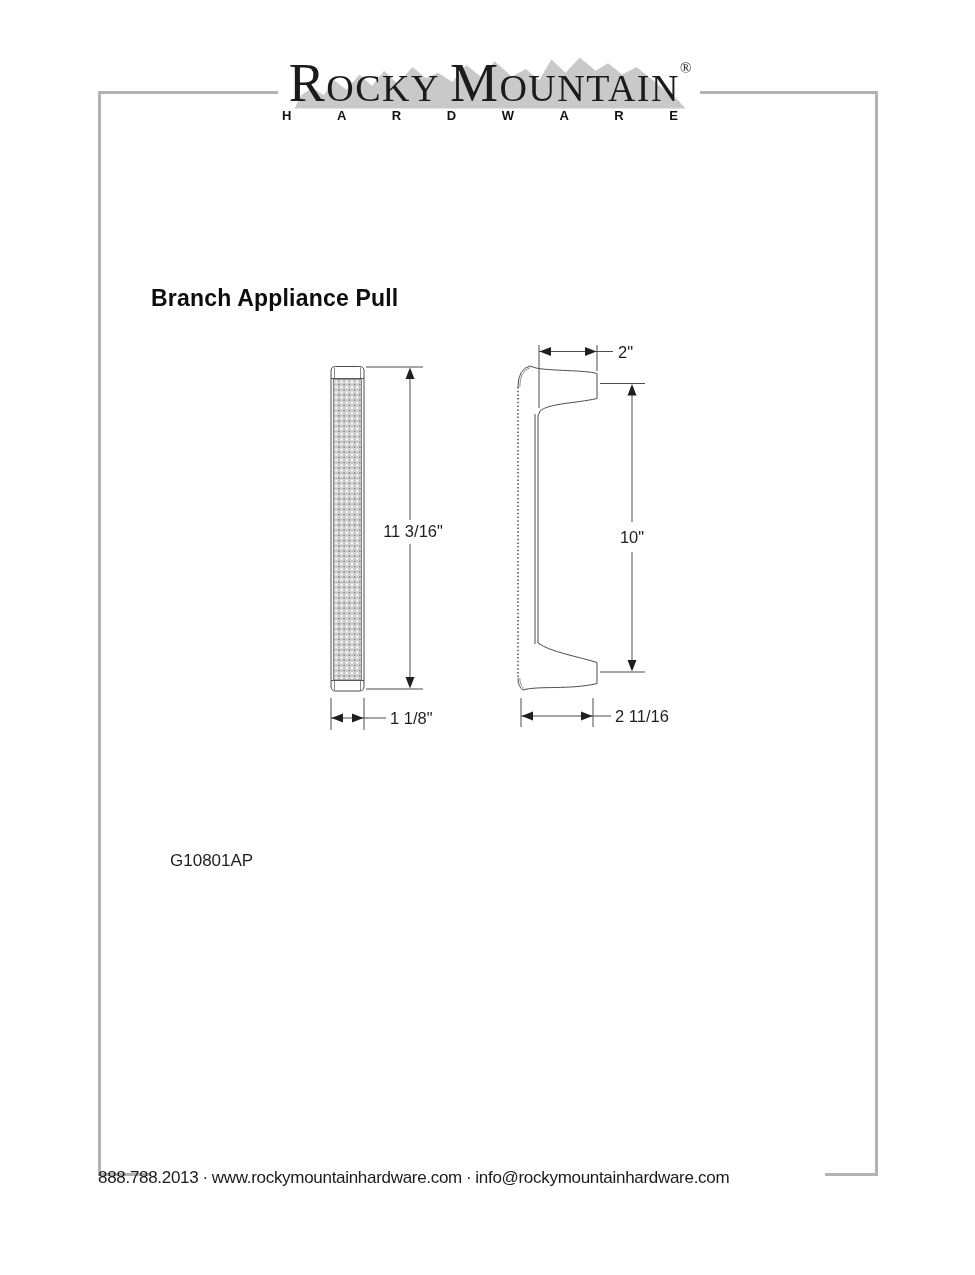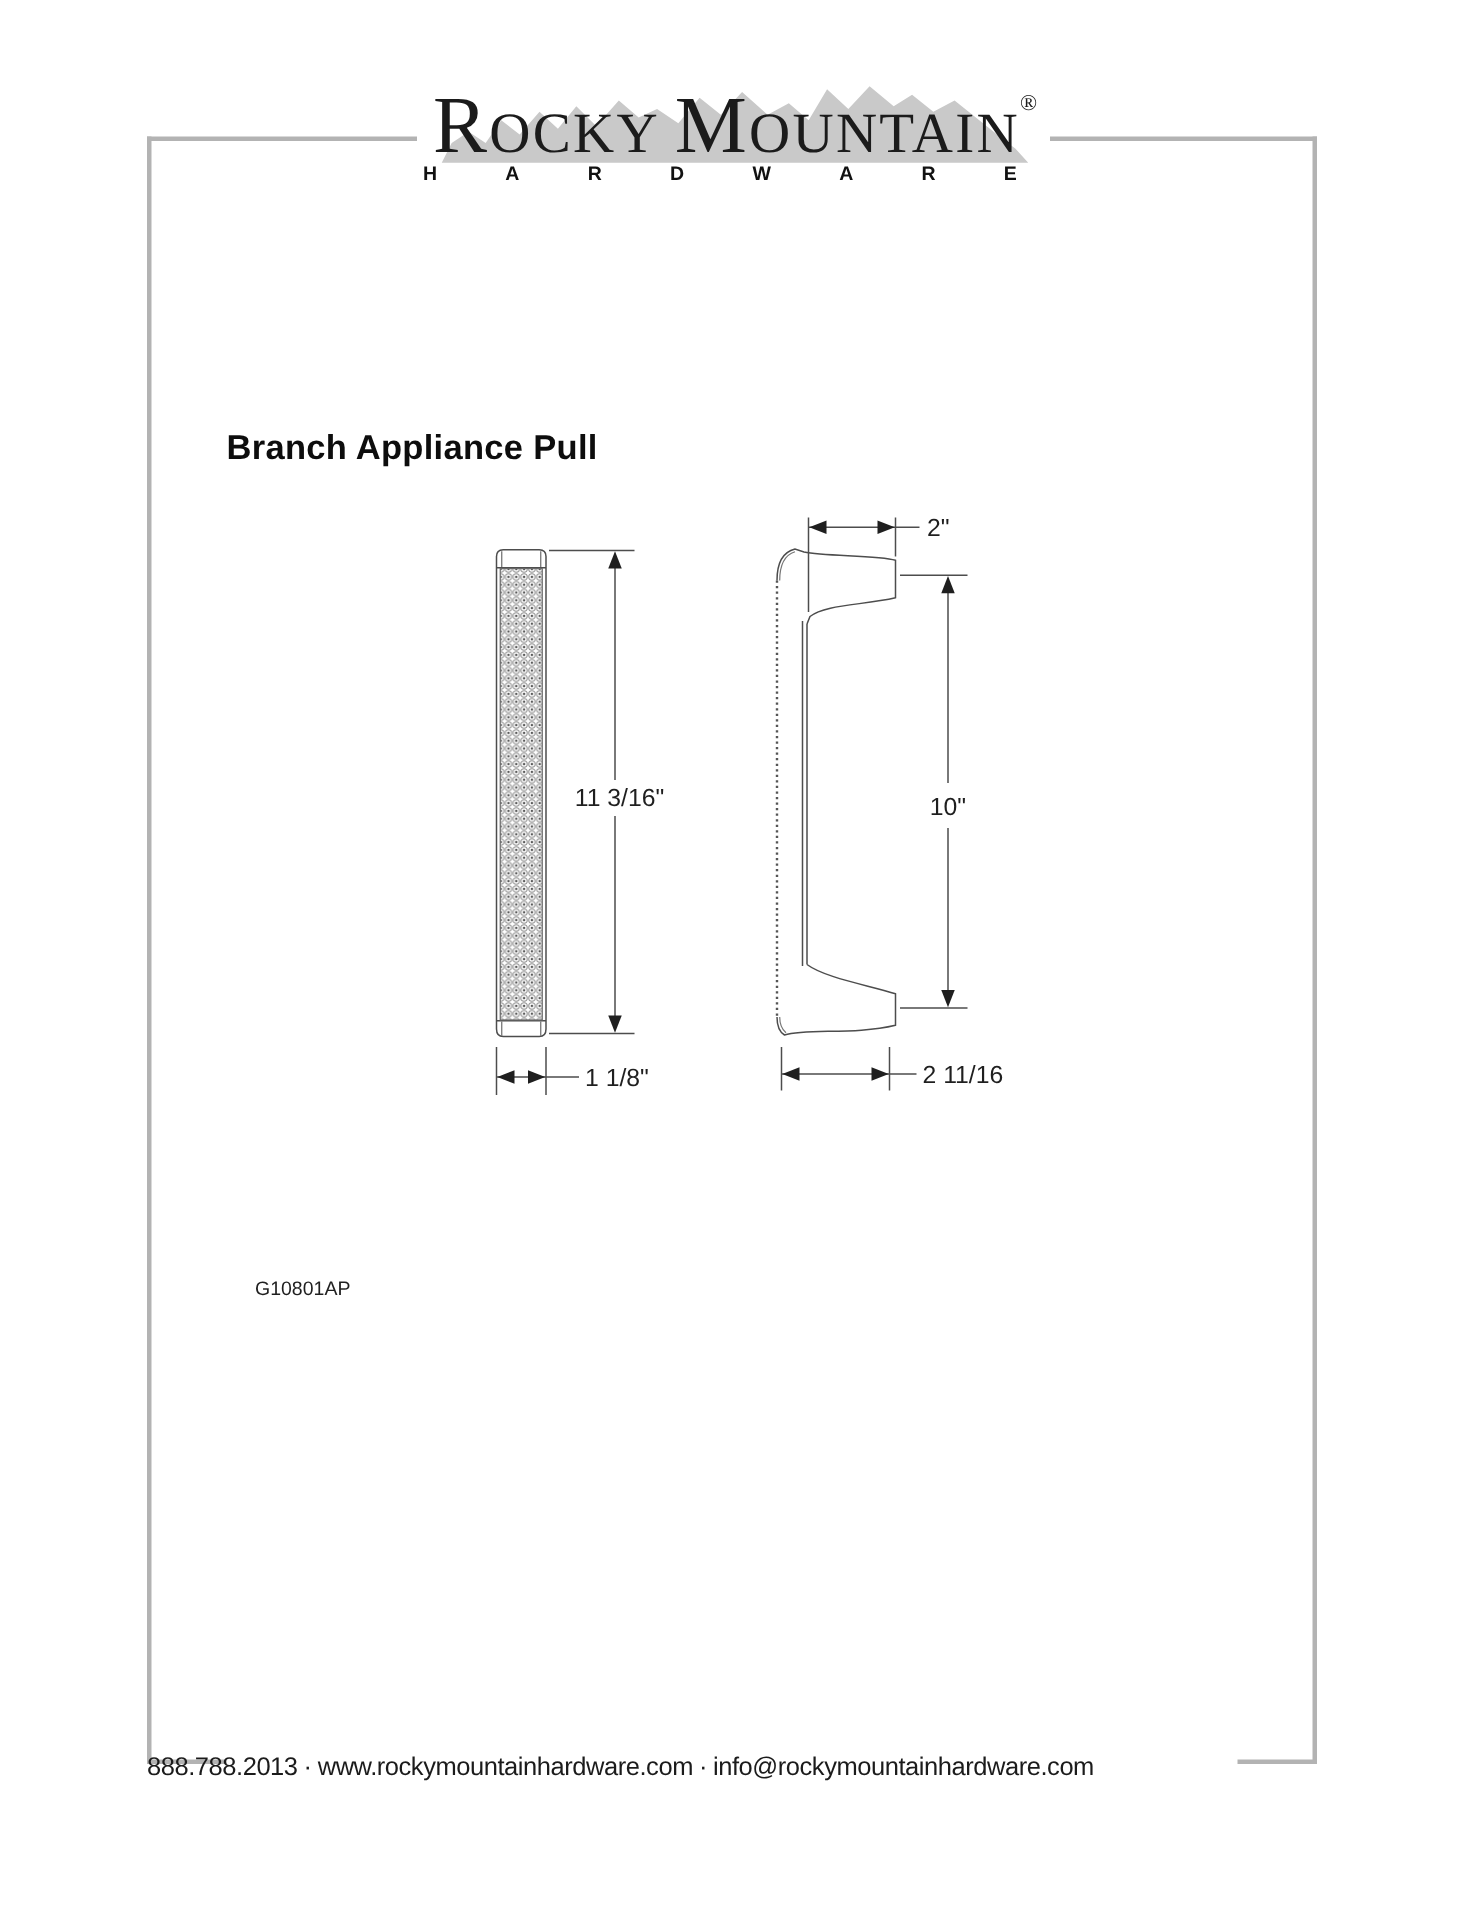--- a/index.html
+++ b/index.html
@@ -29,21 +29,21 @@
     font-size:13px; font-weight:bold; color:#111;
   }
 
   
   #title {
     position:absolute; left:151px; top:237px;
     font-size:23px; font-weight:bold; color:#0d0d0d; letter-spacing:0.2px;margin-top:48px;
   }
   #product-code {
     position:absolute; left:170px; top:851px;
-    font-size:13px; color:#1f1f1f;
+    font-size:17px; color:#1f1f1f;
   }
   #footer {
     position:absolute; left:98px; top:1168px; width:780px;
     font-size:17px; color:#1b1b1b; letter-spacing:-0.3px;
     white-space:nowrap;
   }
   #footer .sep { padding:0 4px; }
 
   
   #drawing { position:absolute; left:300px; top:330px; }

